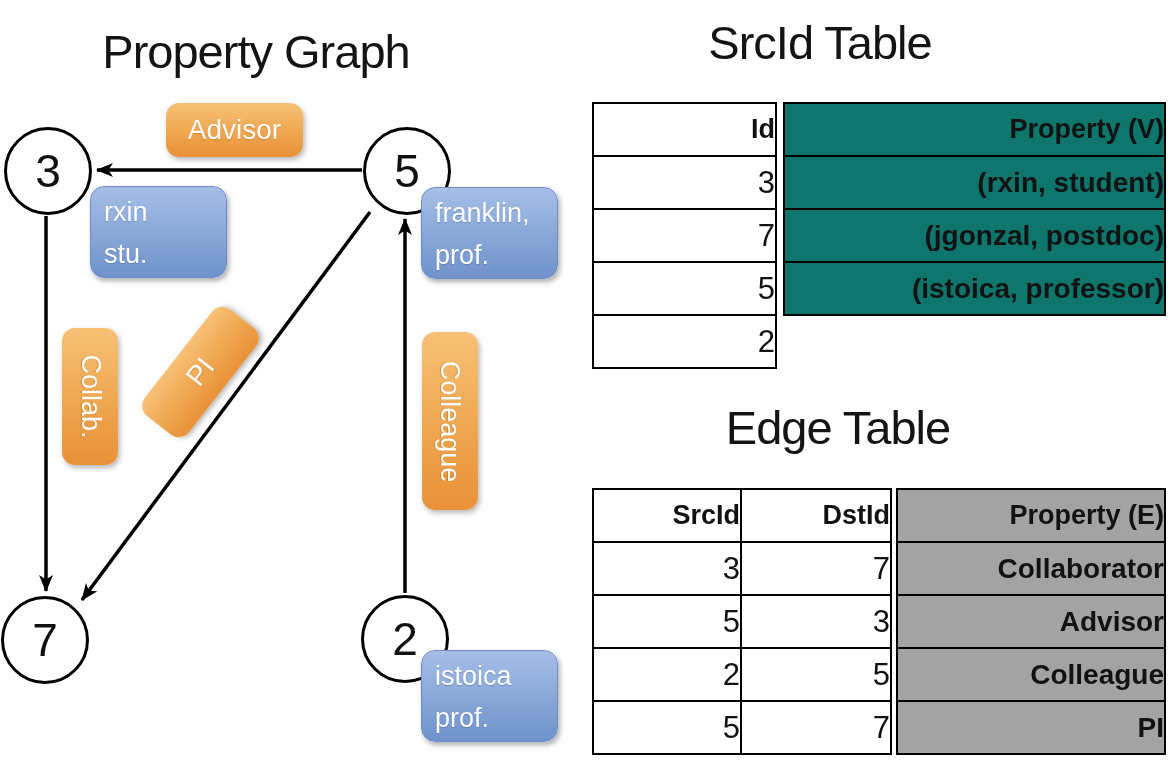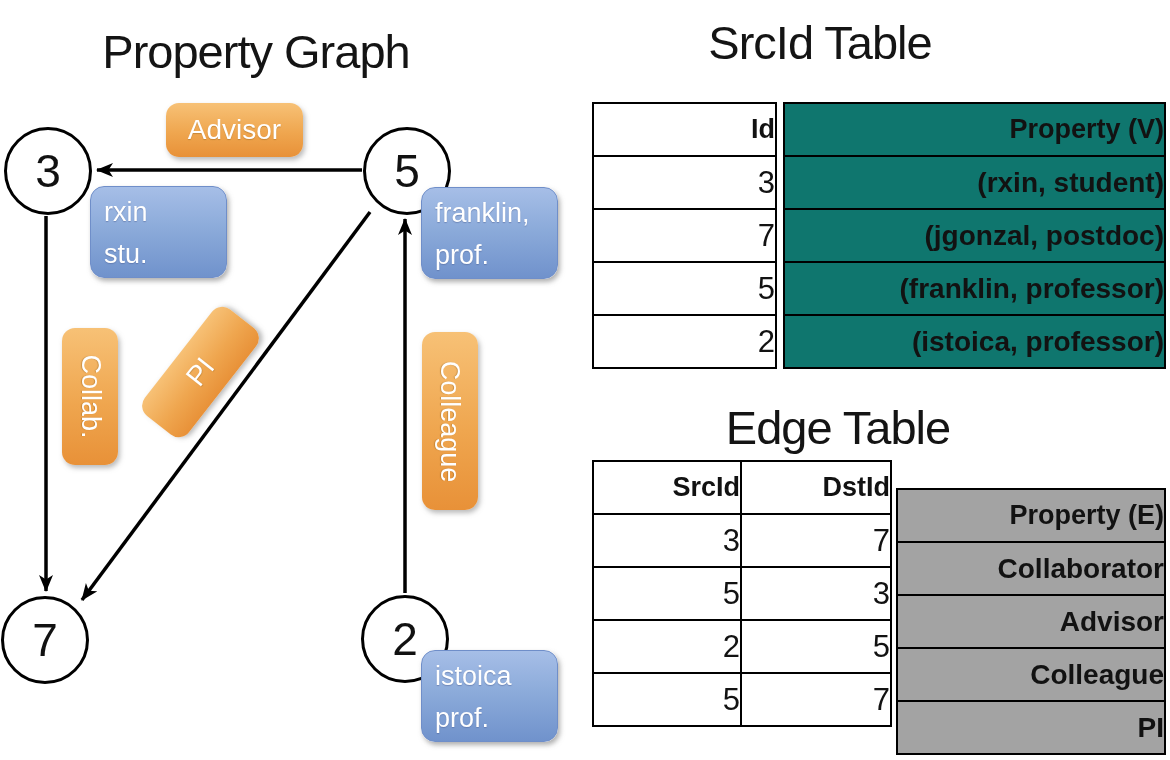--- a/index.html
+++ b/index.html
@@ -49,21 +49,21 @@
     border:2.5px solid #000;height:51px;padding:0;margin:0;
     text-align:right;vertical-align:middle;color:#121212;overflow:hidden;
   }
   table.dt th{font-size:27px;font-weight:bold;}
   td.numcell{font-size:31px;font-weight:400;}
   td.propcell{font-size:28px;font-weight:700;}
   .bluec{background:#0f766e;}
   .tanc{background:#a3a3a3;}
   #vertex-id-table{left:592px;top:102px;width:185px;}
   #vertex-prop-table{left:783px;top:102px;width:383px;}
-  #edge-ids-table{left:592px;top:460px;width:298px;}
+  #edge-ids-table{left:592px;top:488px;width:298px;}
   #edge-prop-table{left:896px;top:488px;width:270px;}
 </style>
 </head>
 <body>
 
 <div class="abs" style="left:0;top:0;width:585px;height:760px;">
 
   <div class="big-title" style="left:0;top:17px;width:512px;margin-top:7px;">Property Graph</div>
 
   <svg id="edge-svg" width="585" height="760" viewBox="0 0 585 760">
@@ -141,23 +141,20 @@
       <tr>
         <th class="bluec">Property (V)</th>
       </tr>
   <tr>
         <td class="propcell bluec">(rxin, student)</td>
       </tr>
   <tr>
         <td class="propcell bluec">(jgonzal, postdoc)</td>
       </tr>
   <tr>
-        <td class="propcell bluec">(franklin, professor)</td>
-      </tr>
-  <tr>
         <td class="propcell bluec">(istoica, professor)</td>
       </tr>
 </tbody>
   </table>
 
 <div class="big-title" style="left:585px;top:400px;width:506px;">Edge Table</div>
 
 <table class="dt" id="edge-ids-table">
   <colgroup>
       <col style="width:148px">

